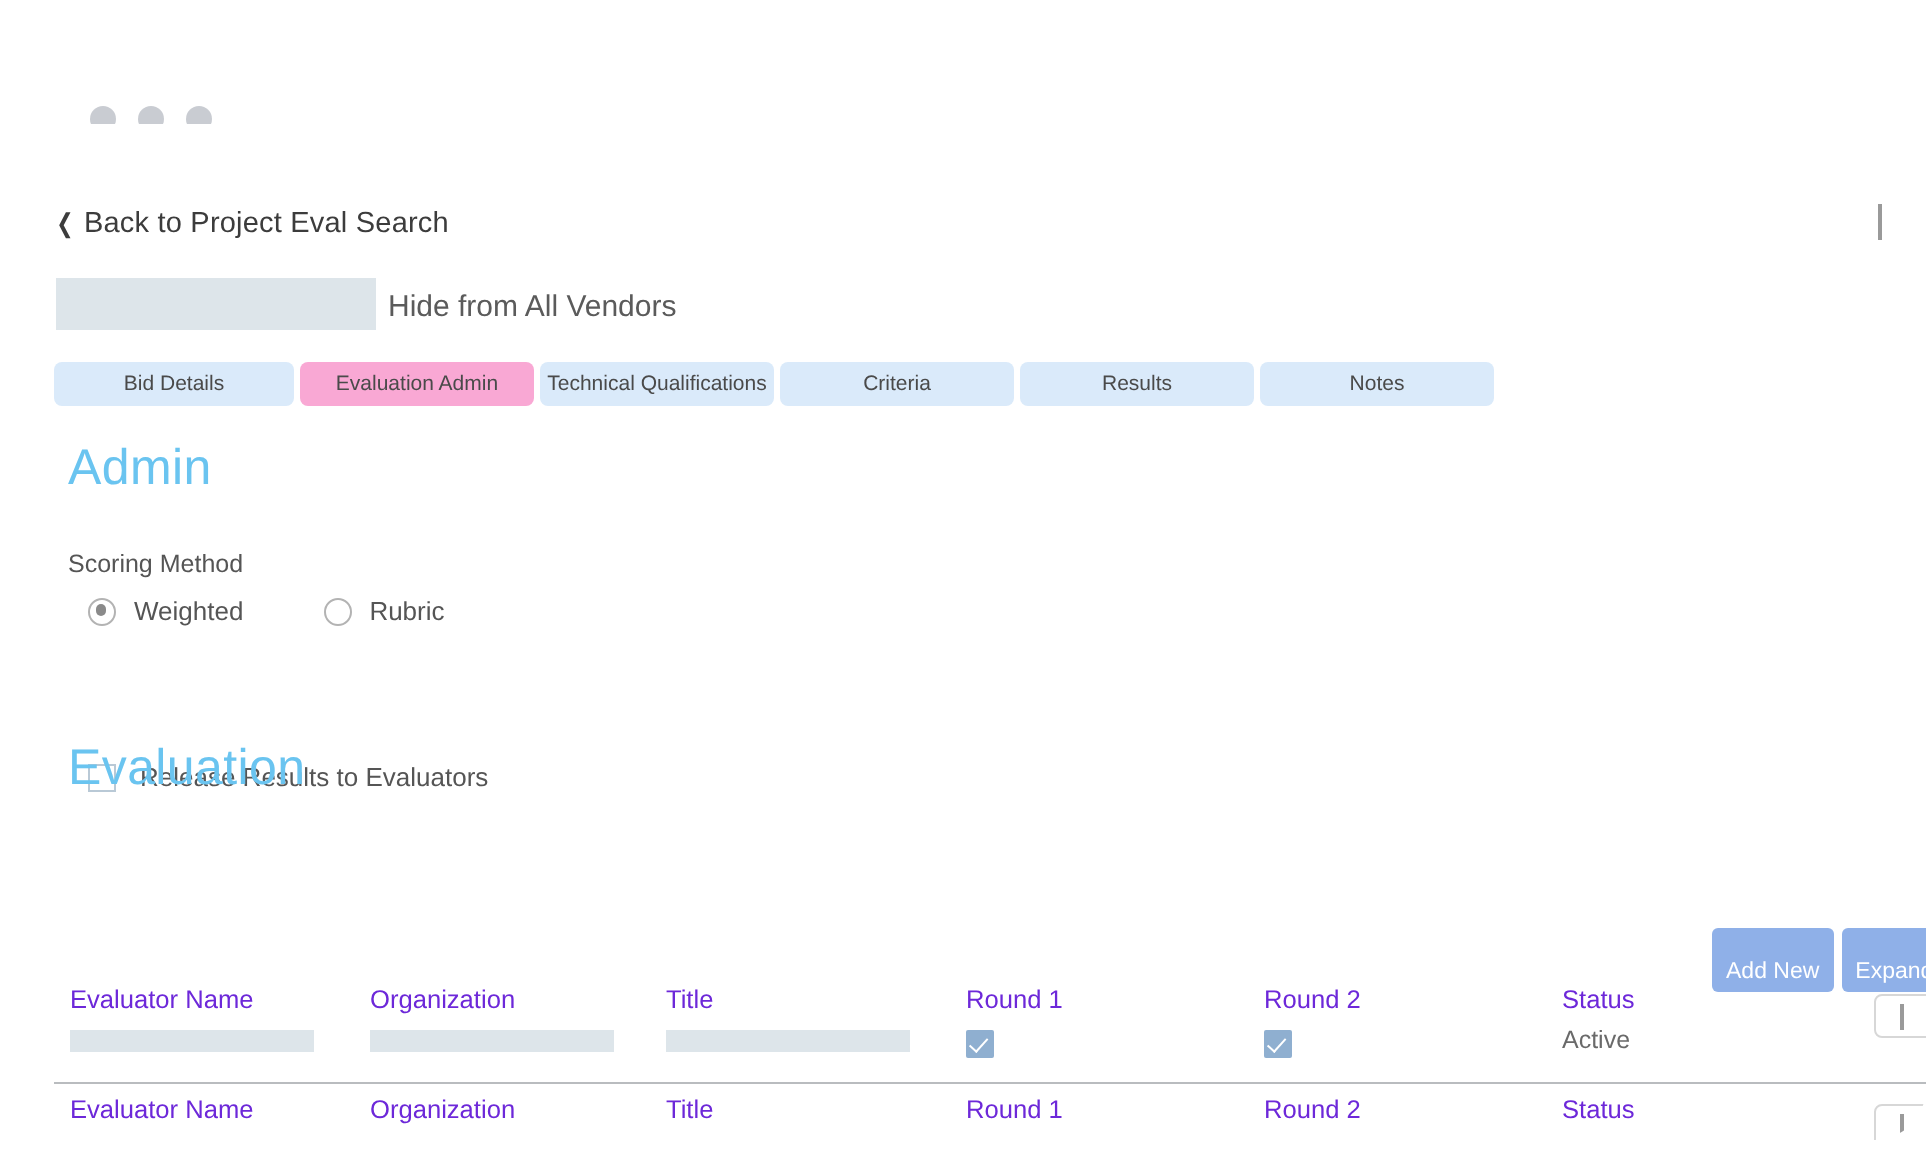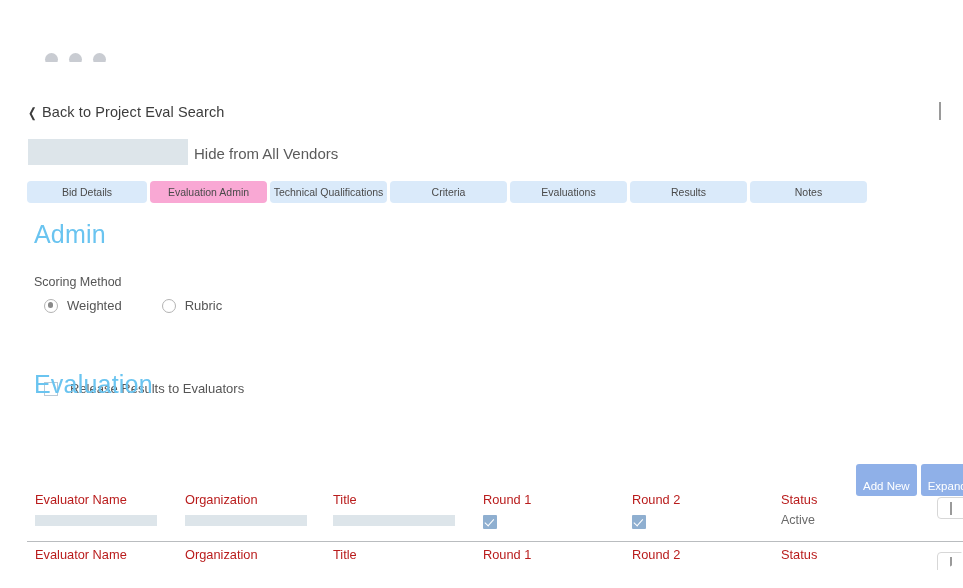--- a/index.html
+++ b/index.html
@@ -269,21 +269,21 @@
     position: relative;
     height: 54px;
     border-bottom: 1.3px solid #b9bcbf;
   }
   .cell {
     position: absolute;
     top: 5px;
   }
   .col-head {
     font-size: 12.8px;
-    color: #b91c1c;
+    color: #6d28d9;
     white-space: nowrap;
   }
   .input-placeholder {
     margin-top: 8px;
     width: 122px;
     height: 11px;
     background: #dde5ea;
   }
   .checkbox-checked {
     margin-top: 8px;
@@ -374,23 +374,20 @@
           <div class="tab active" style="width: 117px;">
             <span>Evaluation Admin</span>
           </div>
           <div class="tab" style="width: 117px;">
             <span>Technical Qualifications</span>
           </div>
           <div class="tab" style="width: 117px;">
             <span>Criteria</span>
           </div>
           <div class="tab" style="width: 117px;">
-            <span>Evaluations</span>
-          </div>
-          <div class="tab" style="width: 117px;">
             <span>Results</span>
           </div>
           <div class="tab" style="width: 117px;">
             <span>Notes</span>
           </div>
         </div>
 
       <div class="section-heading" id="heading-admin">Admin</div>
 
       <div class="field-label">Scoring Method</div>

